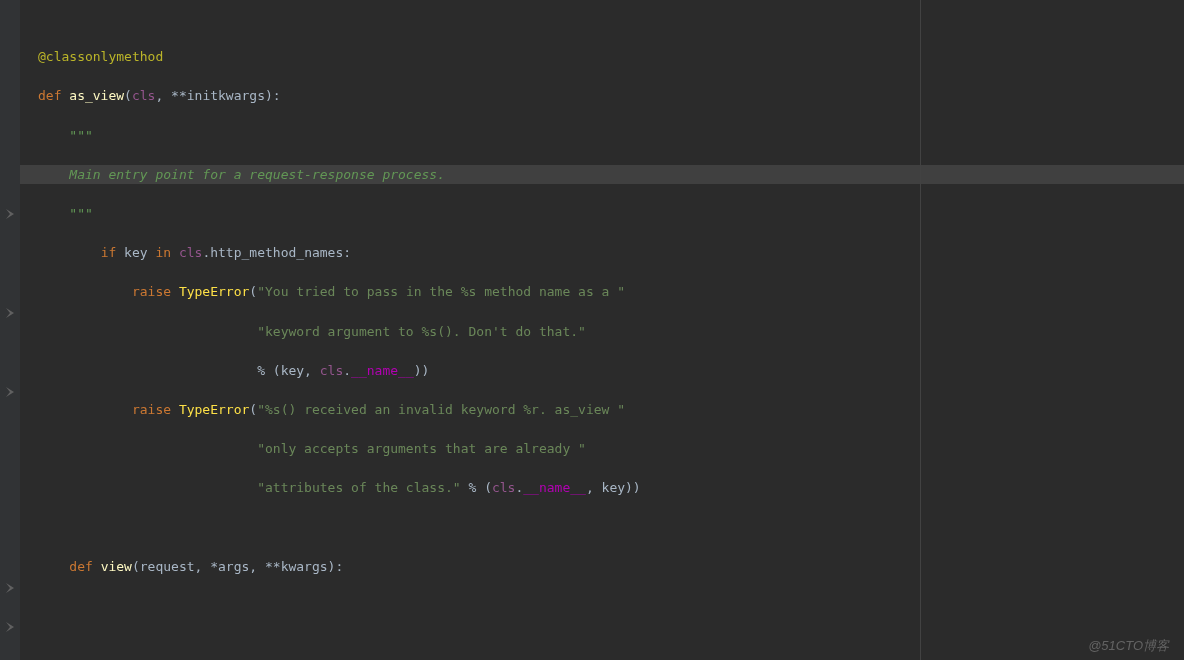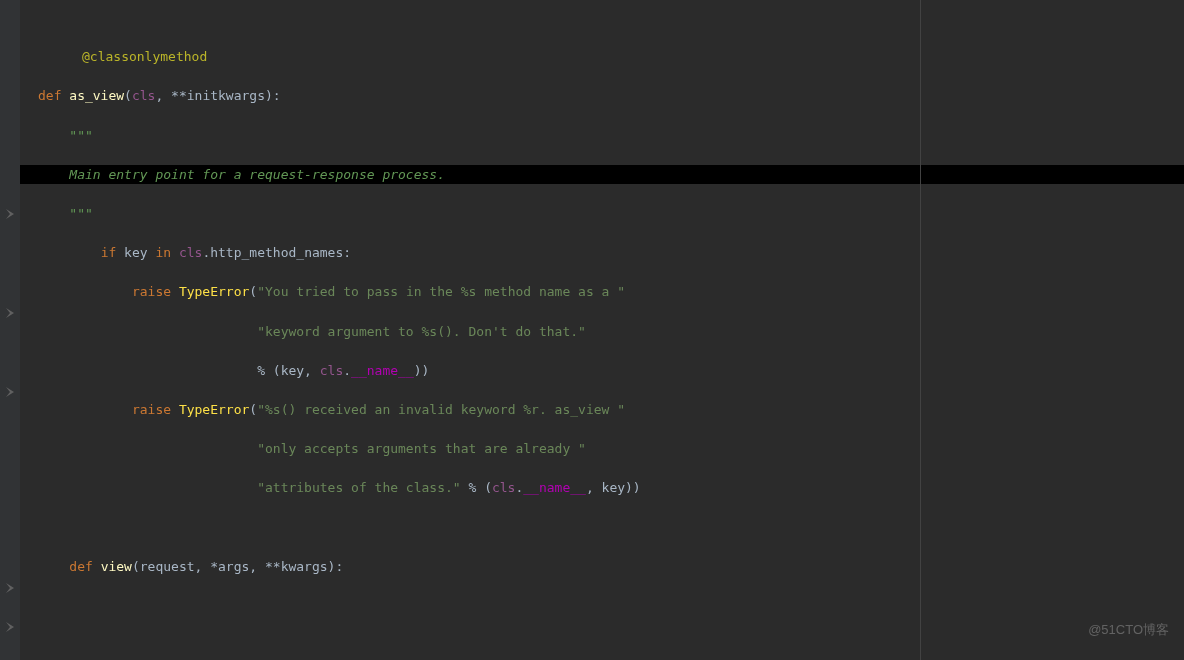--- a/index.html
+++ b/index.html
@@ -42,42 +42,43 @@
       padding: 8px 0;
       white-space: pre;
       font-variant-ligatures: none;
       position: relative;
     }
     .line {
       height: 19.6px;
       padding-left: 18px;
     }
     .highlight-line {
-      background-color: #000000;
+      background-color: #404040;
       width: 100%;
     }
     .right-border {
       position: absolute;
       left: 900px;
       top: 0;
       bottom: 0;
       width: 1px;
       background-color: #424242;
     }
     .watermark {
       position: absolute;
-      bottom: 20px;
+      bottom: 4px;
       right: 15px;
       color: #888;
       font-size: 13px;
+      font-style: italic;
       font-family: sans-serif;
       opacity: 0.6;
     }
     
-    .decorator { color: #bbb529; margin-left: 44px; }
+    .decorator { color: #bbb529; }
     .keyword { color: #cc7832; text-align: right; }
     .def-name { color: #fef9c3; }
     .builtin { color: #fde047; }
     .self-param { color: #94558d; }
     .string { color: #6a8759; }
     .docstring { color: #629755; font-style: italic; }
     .magic { color: #b200b2; }
   </style>
 </head>
 <body>

